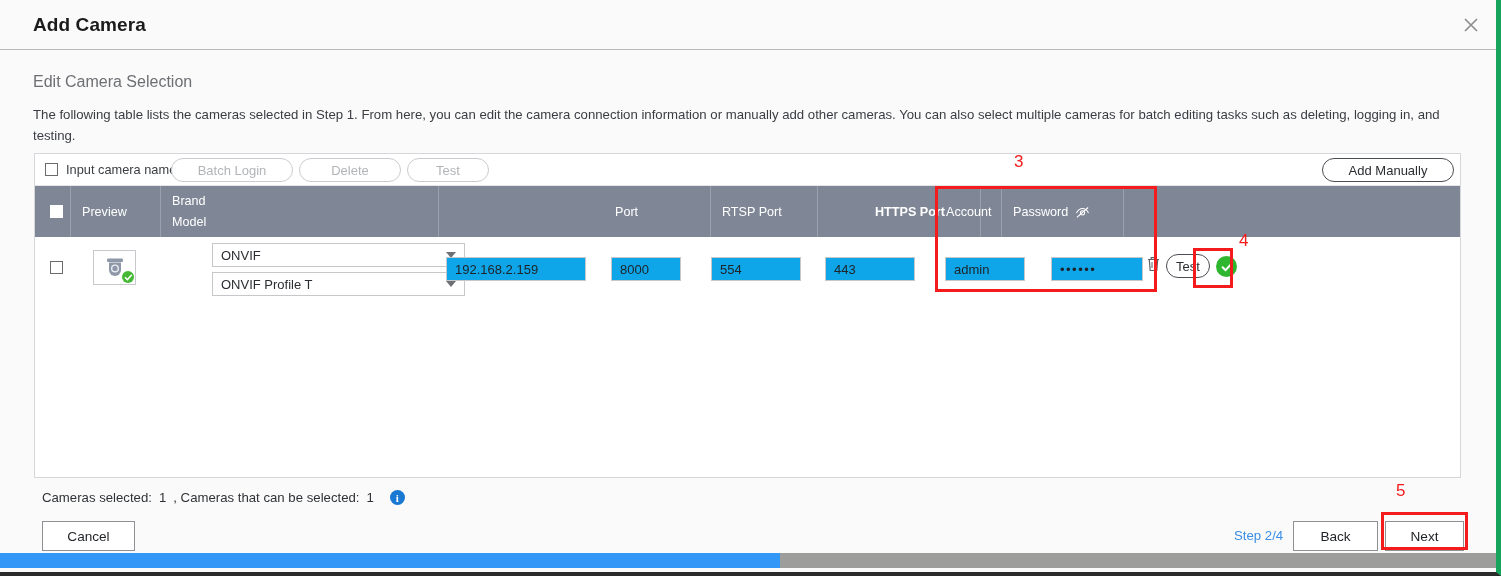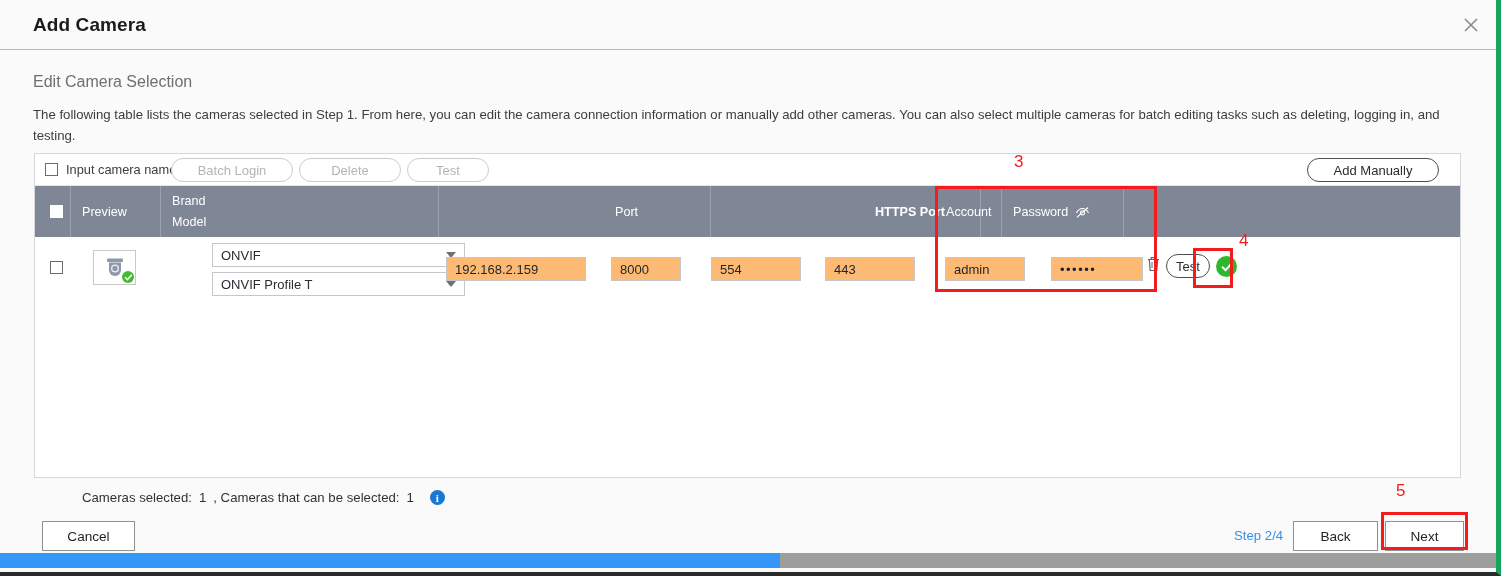--- a/index.html
+++ b/index.html
@@ -74,21 +74,21 @@
     position: absolute; top: 4px; height: 24px;
     border: 1px solid #c9cbce; border-radius: 13px;
     background: #fff; color: #b2b4b7;
     font-size: 13px;
     display: flex; align-items: center; justify-content: center;
   }
   .pill.enabled { color: #2a2d31; border-color: #4a4d52; cursor: pointer; }
   #btn-batch-login { left: 136px; width: 122px; }
   #btn-delete      { left: 264px; width: 102px; }
   #btn-test-top    { left: 372px; width: 82px; }
-  #btn-add-manually{ right: 21px; width: 132px; }
+  #btn-add-manually{ right: 6px; width: 132px; }
 
   
   .thead {
     position: relative; height: 51px;
     background: #7f8696;
     color: #ffffff;
   }
   .th {
     position: absolute; top: 0; height: 51px;
     border-right: 1px solid #9aa0ac;
@@ -141,21 +141,21 @@
   .sel-arrow {
     position: absolute; right: 9px; top: 9px;
     width: 0; height: 0;
     border-left: 5px solid transparent;
     border-right: 5px solid transparent;
     border-top: 6px solid #6d7075;
     pointer-events: none;
   }
   input.txt {
     position: absolute; height: 24px;
-    border: 1px solid #c5c7ca; background: #fdba74;
+    border: 1px solid #c5c7ca; background: #0ea5e9;
     font-family: "Liberation Sans", sans-serif;
     font-size: 13px; color: #1f2226;
     padding-left: 8px;
   }
   .test-btn {
     position: absolute; left: 1161px; top: 246px;
     width: 44px; height: 24px;
     border: 1px solid #4a4d52; border-radius: 12px;
     background: #fff; color: #2a2d31;
     font-size: 13px;
@@ -166,21 +166,21 @@
     position: absolute; left: 1211px; top: 248px;
     width: 21px; height: 21px; border-radius: 50%;
     background: #2fb62f;
     display: flex; align-items: center; justify-content: center;
   }
 
   
   .count-line {
     position: absolute; left: 42px; top: 439px;
     font-size: 13.2px; color: #2f3237;
-    display: flex; align-items: flex-start; margin-left: 40px;
+    display: flex; align-items: flex-start;
   }
   .count-line .num { margin: 0 7px; }
   .info-dot {
     width: 15px; height: 15px; border-radius: 50%;
     background: #1878d2; color: #fff;
     font-size: 11px; font-weight: bold; font-family: "Liberation Serif", serif;
     display: inline-flex; align-items: center; justify-content: center;
     margin-left: 9px; cursor: pointer;
   }
 
@@ -258,20 +258,21 @@
 
       <div class="thead">
         <span class="cb"></span>
         <div class="th" style="left:0;width:36px;border-right-color:#9aa0ac;"></div>
         <div class="th" style="left:36px;width:90px;">Preview</div>
         <div class="th two-line" style="left:126px;width:278px;">
           <span>Brand</span>
           <span>Model</span>
         </div>
         <div class="th" style="left:569px;width:107px;">Port</div>
+        <div class="th" style="left:676px;width:107px;">RTSP Port</div>
         <div class="th" style="left:829px;width:117px;font-weight:bold;">HTTPS Port</div>
         <div class="th" style="left:900px;width:67px;">Account</div>
         <div class="th" style="left:967px;width:122px;">
           <span>Password</span>
           <span class="pwd-eye">
             <svg width="15" height="13" viewBox="0 0 16 14" aria-hidden="true">
               <path d="M1.5 7.5 C3.5 4 6 2.8 8 2.8 C10 2.8 12.5 4 14.5 7.5" stroke="#ffffff" stroke-width="1.1" fill="none"></path>
               <circle cx="8" cy="7.3" r="2.3" stroke="#ffffff" stroke-width="1.1" fill="none"></circle>
               <path d="M2 12.3 L14 1.6" stroke="#ffffff" stroke-width="1.2" fill="none"></path>
             </svg>

